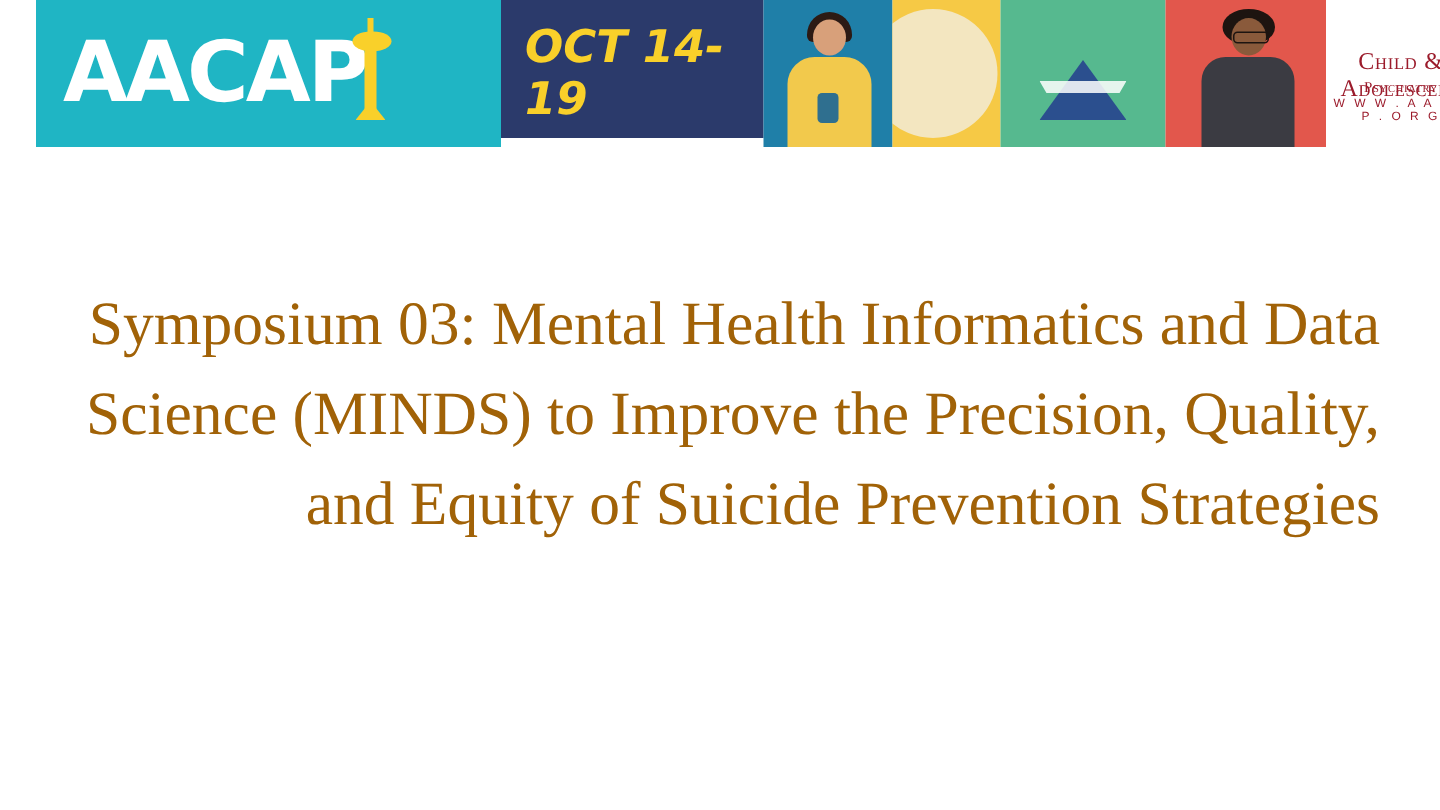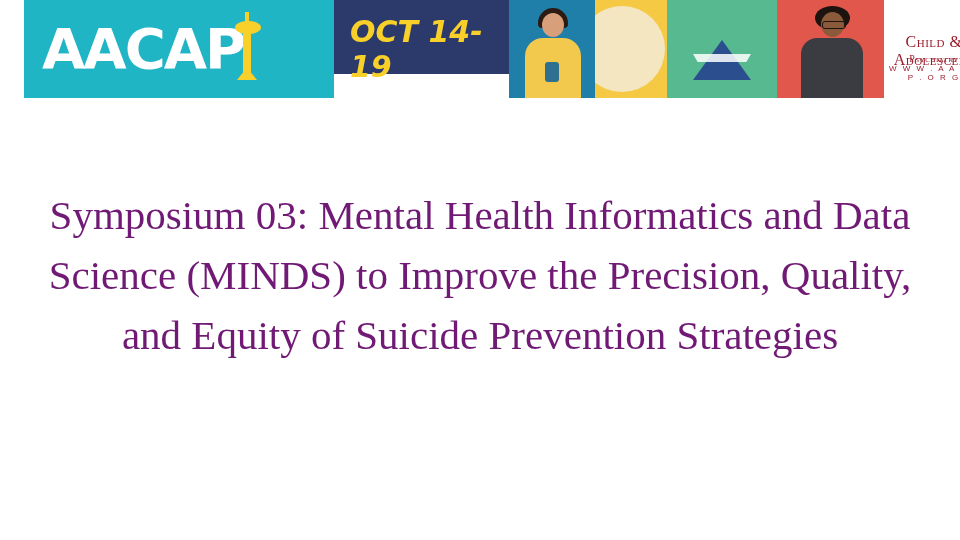--- a/index.html
+++ b/index.html
@@ -104,21 +104,21 @@
     width: 20px;
     height: 10px;
     background: #f9d02a;
     clip-path: polygon(40% 0, 60% 0, 100% 100%, 0 100%);
   }
 
   
   .banner-dates {
     flex: 0 0 175px;
     width: 175px;
-    height: 74px;
+    height: 92px;
     background: #2b3a6b;
     position: relative;
   }
   .banner-dates .d-line1 {
     position: absolute;
     left: 16px;
     top: 14px;
     color: #f9d02a;
     font-family: "DejaVu Sans", sans-serif;
     font-weight: bold;
@@ -243,23 +243,24 @@
     position: absolute;
     top: 185px;
     left: 40px;
     width: 880px;
     text-align: center;
   }
   .slide-title {
     font-family: "Liberation Serif", serif;
     font-size: 41px;
     line-height: 60px;
-    color: #701a75;
+    color: #a16207;
     margin: 0;
     font-weight: normal;
+    text-align: right;
   }
 </style>
 </head>
 <body>
 
 <div class="slide">
 
   <div class="banner">
 
     <div class="banner-logo">

